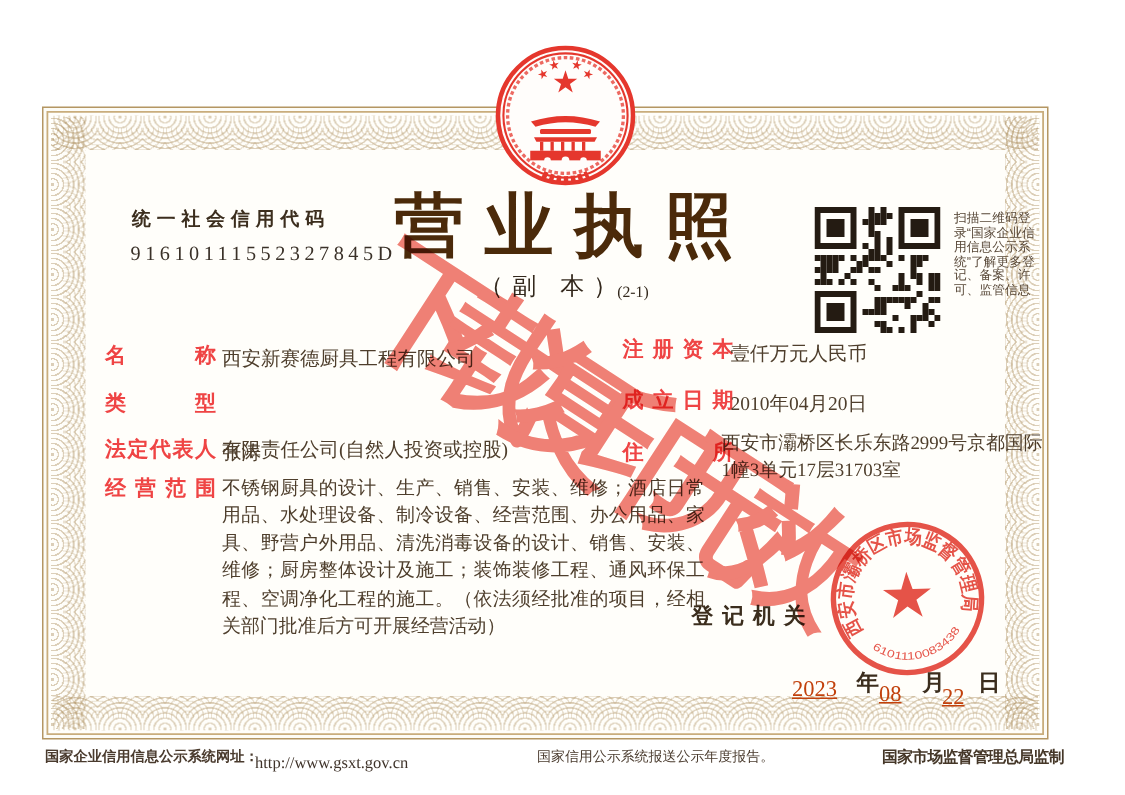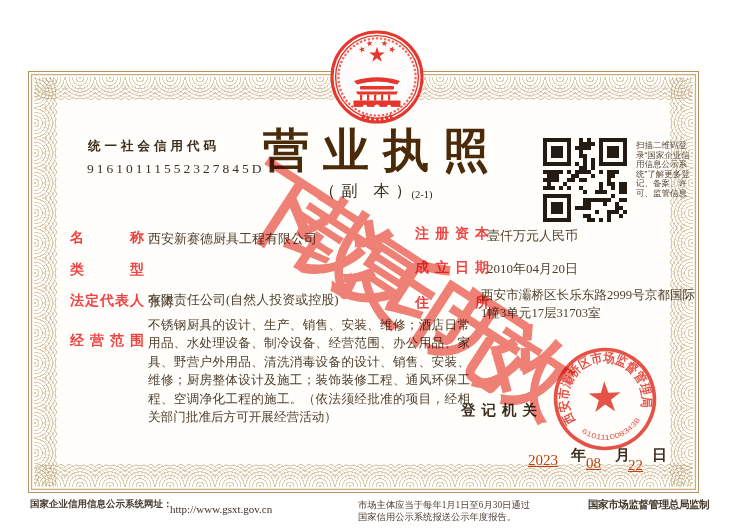--- a/index.html
+++ b/index.html
@@ -45,21 +45,21 @@
   .qr-caption{left:636px;top:141px;width:62px;font-size:8.5px;line-height:9.6px;color:#574737;
               font-family:"Liberation Sans","DejaVu Sans",sans-serif;}
 
   
   .flabel{font-size:14px;font-weight:700;color:#ef4444;display:inline-block;width:74px;
           text-align:justify;text-align-last:justify;}
   .fvalue{font-size:13px;color:#4e3e2c;}
   .row-name-l{left:70px;top:228px;} .val-name-l{left:148px;top:230px;}
   .row-type-l{left:70px;top:260px;} .val-type-l{left:148px;top:262px;margin-top:29px;}
   .row-rep-l{left:70px;top:291px;}  .val-rep-l{left:148px;top:293px;}
-  .row-scope-l{left:70px;top:317px;margin-top:14px;}
+  .row-scope-l{left:70px;top:317px;}
   .val-scope{left:148px;top:316px;width:322px;font-size:12.6px;line-height:18.4px;
              color:#4e3e2c;text-align:justify;}
   .row-cap-r{left:415px;top:224px;}  .val-cap-r{left:487px;top:227px;}
   .row-date-r{left:415px;top:258px;} .val-date-r{left:487px;top:260px;}
   .row-addr-r{left:415px;top:293px;}
   .val-addr{left:481px;top:286px;width:218px;font-size:12.6px;line-height:18px;color:#4e3e2c;}
 
   .reg-label{left:461px;top:401px;font-size:14.5px;font-weight:700;letter-spacing:6px;color:#3b2d1d;}
 
   
@@ -292,16 +292,15 @@
 <div class="abs date-num d-m">08</div>
 <div class="abs date-char d-mc">月</div>
 <div class="abs date-num d-d">22</div>
 <div class="abs date-char d-dc">日</div>
 
 <div class="abs watermark">下载复印无效</div>
 
 <div class="abs f-site-label">国家企业信用信息公示系统网址：</div>
 <div class="abs f-url">http://www.gsxt.gov.cn</div>
 <div class="abs f-notice">
-  <div>市场主体应当于每年1月1日至6月30日通过</div>
   <div>国家信用公示系统报送公示年度报告。</div>
 </div>
 <div class="abs f-pub">国家市场监督管理总局监制</div>
 
 </body></html>

